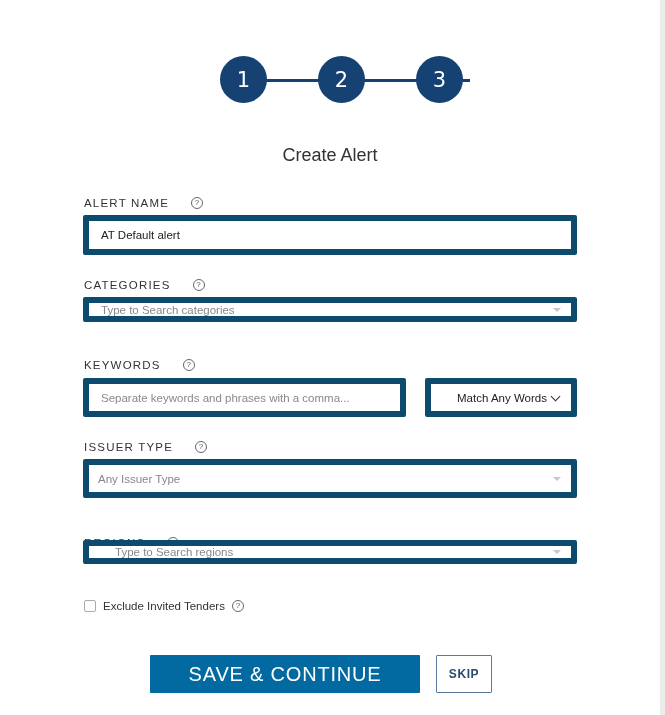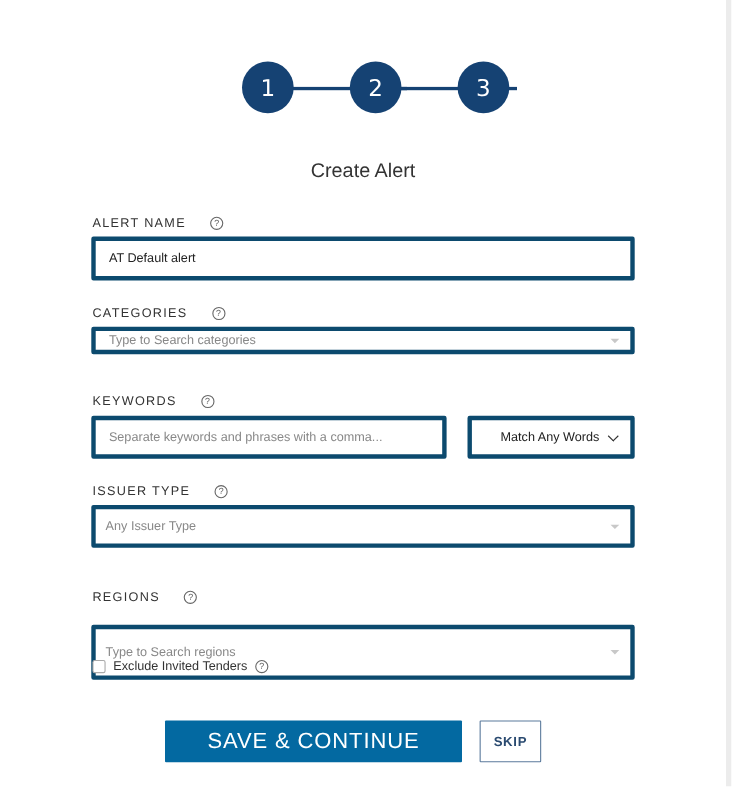--- a/index.html
+++ b/index.html
@@ -33,21 +33,21 @@
     position: absolute; left: 84px; font-size: 11.5px; letter-spacing: 1.2px;
     color: #333; display: flex; align-items: center; gap: 22px;
   }
   .help {
     display: inline-flex; width: 10px; height: 10px; border: 1px solid #666;
     border-radius: 50%; font-size: 8px; line-height: 10px;
     align-items: center; justify-content: center; color: #555; letter-spacing: 0;
   }
   .field {
     position: absolute; box-sizing: border-box; background: #fff;
-    border: 4px solid #0c4a6e; border-radius: 2px;
+    border: 6px solid #0c4a6e; border-radius: 2px;
     display: flex; align-items: center; padding-left: 12px;
     font-size: 11.5px; color: #888;
   }
   .field.value { color: #222; }
   .caret {
     position: absolute; right: 10px; top: 50%; margin-top: -2px;
     width: 0; height: 0;
     border-left: 4px solid transparent; border-right: 4px solid transparent;
     border-top: 4px solid #c8c8c8;
   }
@@ -126,21 +126,21 @@
 </div>
 <div class="field" style="left:83px; top:459px; width:494px; height:39px; padding-left:9px;">
   <span>Any Issuer Type</span>
   <span class="caret"></span>
 </div>
 
 <div class="label" style="top:537px;">
   <span>REGIONS</span>
   <span class="help">?</span>
 </div>
-<div class="field" style="left:83px; top:568px; width:494px; height:50px; padding-left:9px;">
+<div class="field" style="left:83px; top:540px; width:494px; height:24px; padding-left:26px;">
   <span>Type to Search regions</span>
   <span class="caret"></span>
 </div>
 
 <div class="checkbox-row">
   <span class="checkbox"></span>
   <span>Exclude Invited Tenders</span>
   <span class="help">?</span>
 </div>
 

